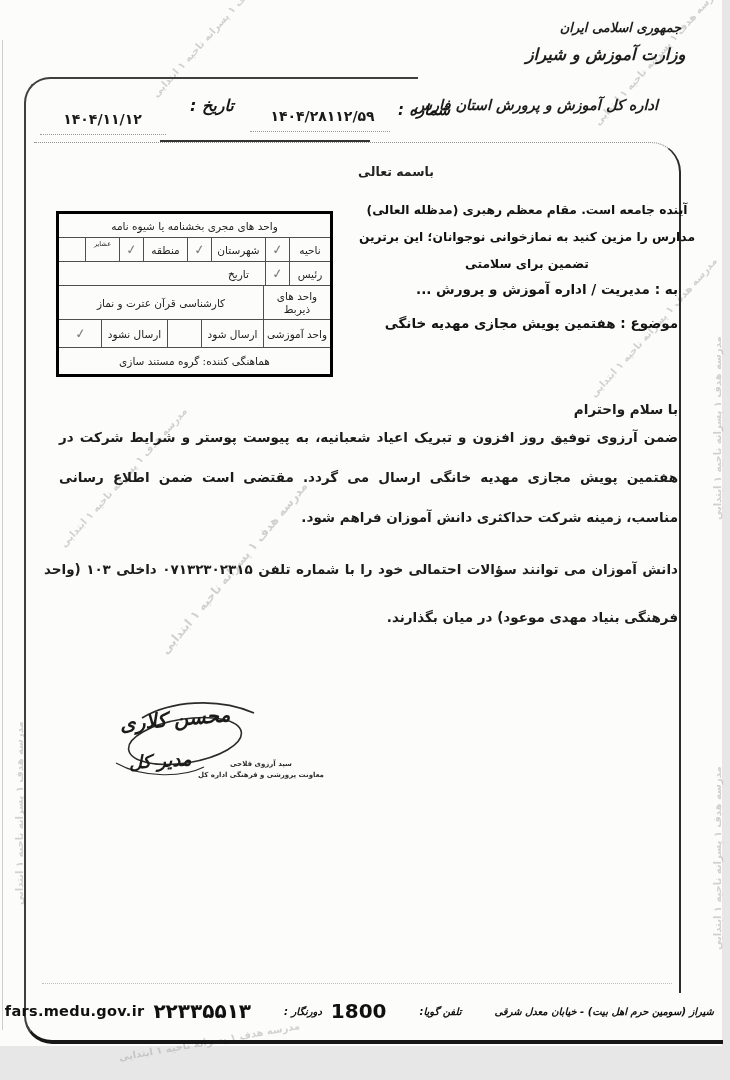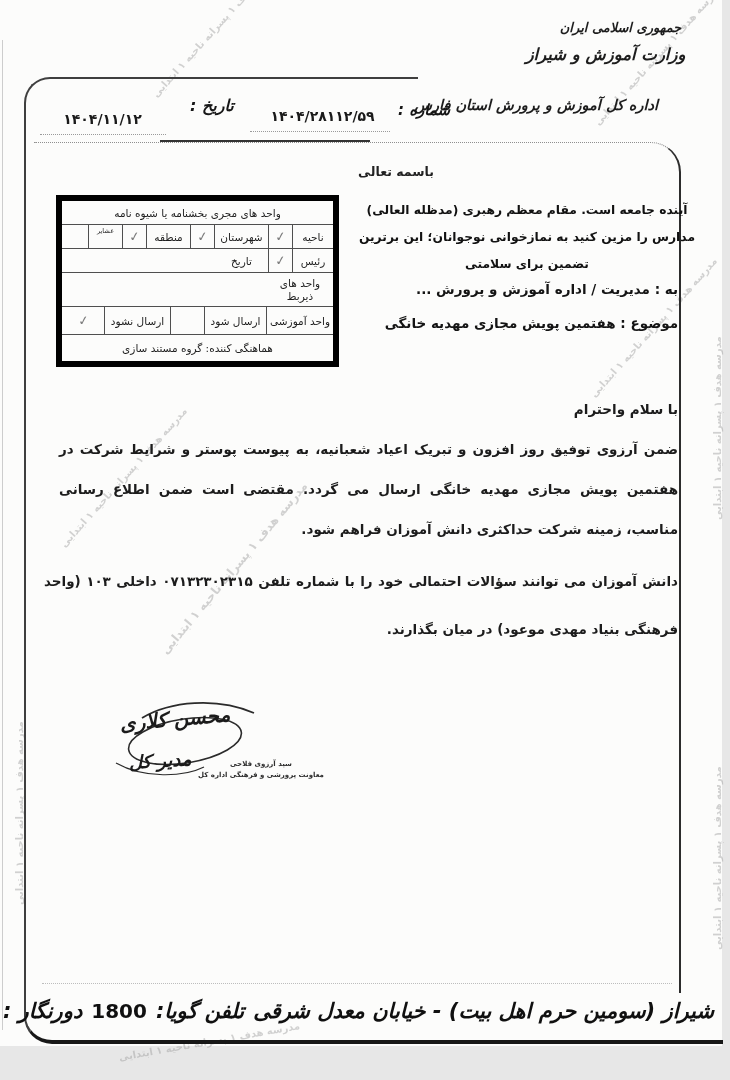--- a/index.html
+++ b/index.html
@@ -36,52 +36,52 @@
   .f-outer-bottom{left:24px;top:976px;width:697px;height:64px;border-left:2px solid #3f3f3f;border-bottom:4px solid #171717;border-bottom-left-radius:28px;}
   .f-inner{left:34px;top:142px;width:645px;height:850px;border-top:1.5px dotted #8f8f8f;border-right:2px solid #2c2c2c;border-top-right-radius:30px;}
   .f-inner-seg{left:160px;top:140px;width:210px;height:0;border-top:2.5px solid #333;}
   .footer-sep{left:42px;top:983px;width:630px;height:0;border-top:1px dotted #bdbdbd;}
 
   
   .basmala{left:356px;top:164px;width:80px;text-align:center;font-weight:bold;font-size:12.5px;color:#222;direction:rtl;}
   .quote{left:348px;top:197px;width:358px;text-align:center;font-weight:bold;font-size:12.3px;line-height:27px;color:#111;direction:rtl;}
 
   
-  .rtable{left:56px;top:195px;width:271px;direction:rtl;border:6px solid #000000;color:#1e1e1e;font-size:10.5px;background:transparent;}
+  .rtable{left:56px;top:211px;width:271px;direction:rtl;border:3px solid #000000;color:#1e1e1e;font-size:10.5px;background:transparent;}
   .trow{display:flex;border-bottom:1px solid #4f4f4f;align-items:stretch;}
   .trow:last-child{border-bottom:none;}
   .tc{display:flex;align-items:center;justify-content:center;text-align:center;padding:0 1px;box-sizing:border-box;}
   .tc:not(:first-child){border-inline-start:1px solid #4f4f4f;}
   .tc-fill{flex:1;}
   .chk{color:#7d7d7d;font-size:13px;transform:rotate(-8deg);font-weight:bold;}
   .tiny{font-size:6.5px;align-items:flex-start;padding-top:2px;}
   .two-line{flex-direction:column;justify-content:center;line-height:13px;}
 
   
   .to-block{right:52px;top:281px;width:420px;text-align:right;direction:rtl;font-weight:bold;font-size:13.5px;color:#141414;}
   .to-line{white-space:nowrap;}
   .subj-line{margin-top:18px;white-space:nowrap;}
 
   
   .body-block{left:44px;top:401px;width:634px;direction:rtl;font-weight:bold;color:#1c1c1c;font-size:13.5px;}
-  .salut{text-align:right;margin-bottom:12px;}
+  .salut{text-align:right;margin-bottom:0;}
   .p1{text-align:justify;line-height:40px;margin-left:15px;}
   .p2a{margin-top:20px;text-align:justify;text-align-last:justify;line-height:24px;}
   .p2b{margin-top:28px;text-align:right;}
 
   
   .sig{left:52px;top:693px;width:268px;height:118px;}
   .sig svg{position:absolute;left:0;top:0;}
   .sig-name{position:absolute;left:58px;top:14px;width:130px;text-align:center;font-style:italic;font-weight:bold;font-size:20px;color:#1b1b1b;transform:rotate(-5deg);white-space:nowrap;direction:rtl;}
   .sig-title{position:absolute;left:62px;top:57px;width:92px;text-align:center;font-style:italic;font-weight:bold;font-size:18px;color:#1b1b1b;transform:rotate(-3deg);white-space:nowrap;direction:rtl;}
   .sig-small{position:absolute;left:146px;top:66px;width:126px;text-align:center;font-weight:bold;font-size:7px;line-height:11px;color:#2e2e2e;direction:rtl;}
 
   
   .footer{left:8px;top:988px;width:706px;height:46px;direction:rtl;display:flex;align-items:center;gap:9px;color:#101010;white-space:nowrap;}
-  .f-fa{font-style:italic;font-weight:bold;font-size:21px;}
+  .f-fa{font-style:italic;font-weight:bold;font-size:10px;margin-left:24px;}
   .f-num{font-weight:bold;font-size:20px;direction:ltr;}
   .f-site{direction:ltr;font-weight:bold;font-size:14.5px;font-style:normal;letter-spacing:.3px;}
 
   
   .wm{position:absolute;color:#9d9d9d;opacity:.45;font-size:10px;font-weight:bold;white-space:nowrap;pointer-events:none;direction:rtl;transform-origin:left top;}
 </style>
 </head>
 <body>
 
 <div class="abs sheet"></div>
@@ -148,20 +148,21 @@
     <div class="tc" style="flex:0 0 24px;">
         <span class="chk">✓</span>
       </div>
     <div class="tc" style="flex:0 0 54px;">تاریخ</div>
   </div>
   <div class="trow" style="height:33px;">
     <div class="tc two-line" style="flex:0 0 66px;">
       <span>واحد های</span>
       <span>ذیربط</span>
     </div>
+    <div class="tc tc-fill">کارشناسی قرآن عترت و نماز</div>
   </div>
   <div class="trow" style="height:27px;">
     <div class="tc" style="flex:0 0 66px;">واحد آموزشی</div>
     <div class="tc" style="flex:0 0 62px;">ارسال شود</div>
     <div class="tc" style="flex:0 0 34px;">
         <span class="chk"></span>
       </div>
     <div class="tc" style="flex:0 0 66px;">ارسال نشود</div>
     <div class="tc tc-fill">
         <span class="chk">✓</span>

